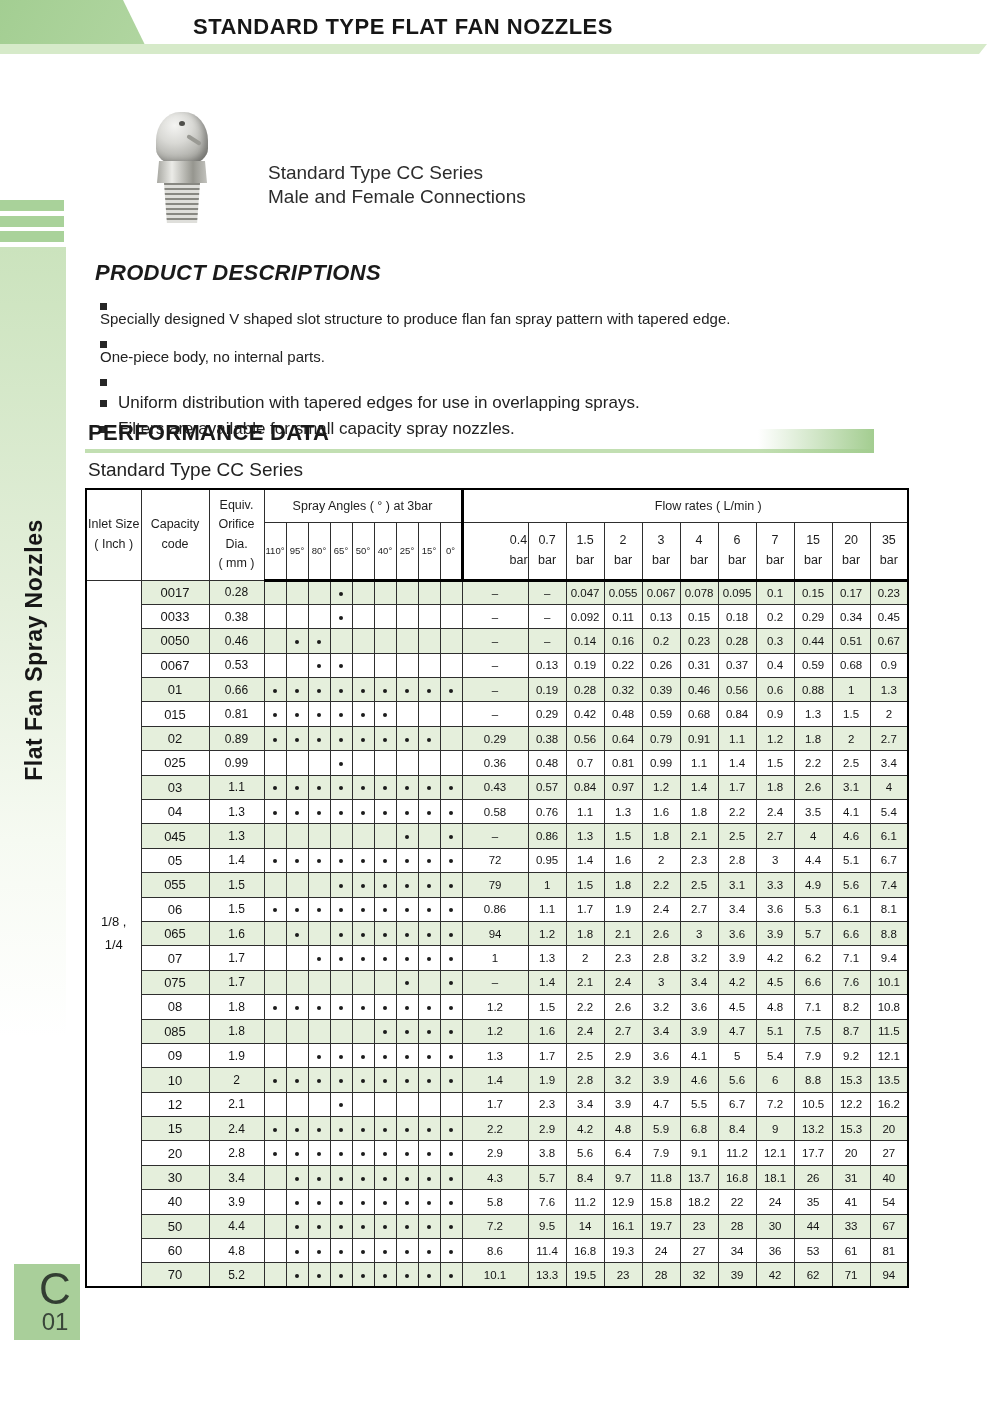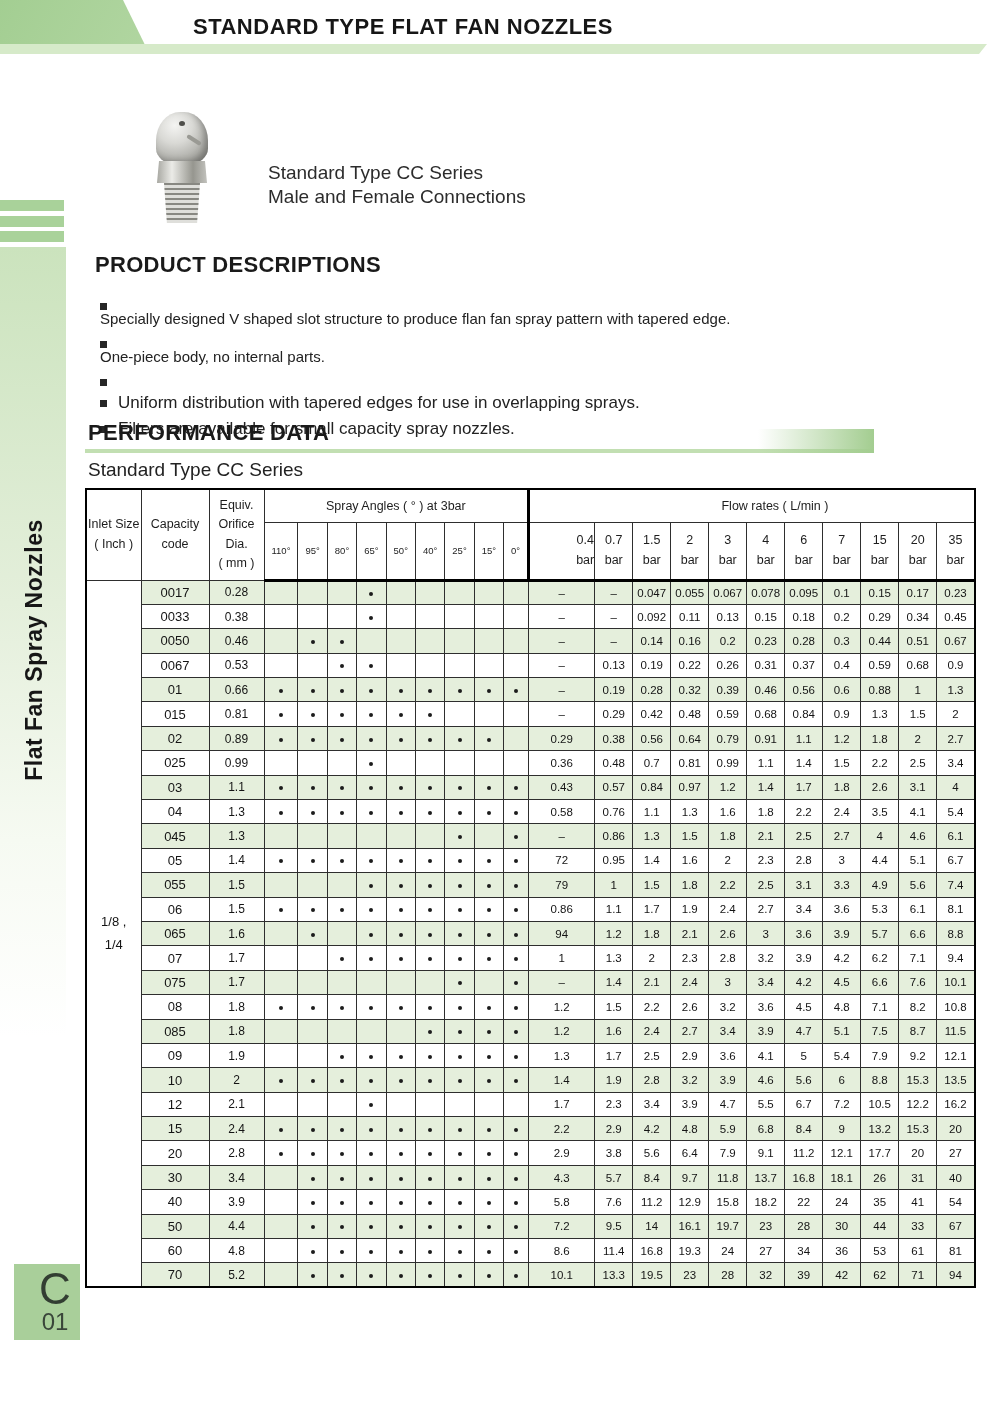--- a/index.html
+++ b/index.html
@@ -40,21 +40,21 @@
     background:linear-gradient(90deg,#a8a8a2,#ebebe7 30%,#96968f 72%,#c2c2bd);
     clip-path:polygon(4% 0,96% 0,100% 100%,0 100%);}
   .nozzle .thread{width:36px;height:40px;margin:0 auto;
     background:repeating-linear-gradient(180deg,#888882 0 2px,#dfdfdb 2px 5px);
     clip-path:polygon(0 0,100% 0,92% 100%,8% 100%);}
 
   .product-lines{position:absolute;left:268px;top:161px;font-size:19px;line-height:24px;color:#2c2c2c;}
 
   
   .h-section{position:absolute;font-size:22px;font-weight:bold;color:#1a1a1a;letter-spacing:.3px;}
-  #h-desc{left:95px;top:252px;}
+  #h-desc{left:95px;top:260px;font-style:italic;}
   .bullets{position:absolute;left:100px;top:297px;list-style:none;}
   .bullets li{display:flex;align-items:flex-start;margin-bottom:8px;color:#222;}
   .bullets li .sq{flex:0 0 7px;width:7px;height:7px;background:#262626;margin:6px 11px 0 0;}
   .bullets li:nth-child(1),.bullets li:nth-child(2){font-size:15px;line-height:17px;flex-direction:column;}
   .bullets li:nth-child(n+3){font-size:17px;line-height:18px;}
 
   
   #h-perf{left:88px;top:420px;}
   .perf-line{position:absolute;left:85px;top:449px;width:789px;height:4px;background:var(--accent-line);}
   .perf-wedge{position:absolute;left:758px;top:429px;width:116px;height:24px;
@@ -63,21 +63,21 @@
 
   
   .tbl-wrap{position:absolute;left:85px;top:488px;}
   table{border-collapse:collapse;table-layout:fixed;border:2px solid #000;background:#fff;}
   th,td{border:1px solid #2e2e2e;text-align:center;vertical-align:middle;padding:0;font-weight:normal;overflow:hidden;}
   thead tr:nth-child(1) th{height:33px;font-size:12.5px;}
   thead tr:nth-child(2) th{height:58px;}
   thead tr:nth-child(2) th{border-bottom:3px solid #000;}
   th.rspan{font-size:12.5px;line-height:1.55;}
   th.capacity{font-size:13.5px;}
-  th.angle-th{font-size:9.5px;padding:0 7px;}
+  th.angle-th{font-size:9.5px;padding:0 1px;}
   th.pressure-th{font-size:12.5px;line-height:1.55;}
   th.thick-left{border-left:3px solid #000;padding-left:46px;}
   tbody td{height:24.4px;font-size:11.5px;color:#141414;}
   tbody td.code-cell{font-size:13px;}
   tbody td.dia-cell{font-size:12px;}
   tr.tint td{background:var(--row-tint);}
   td.inlet-cell{background:#fff !important;font-size:13px;line-height:1.8;}
   .dot{display:inline-block;width:4px;height:4px;border-radius:50%;background:#1c1c1c;vertical-align:middle;}
 
   

